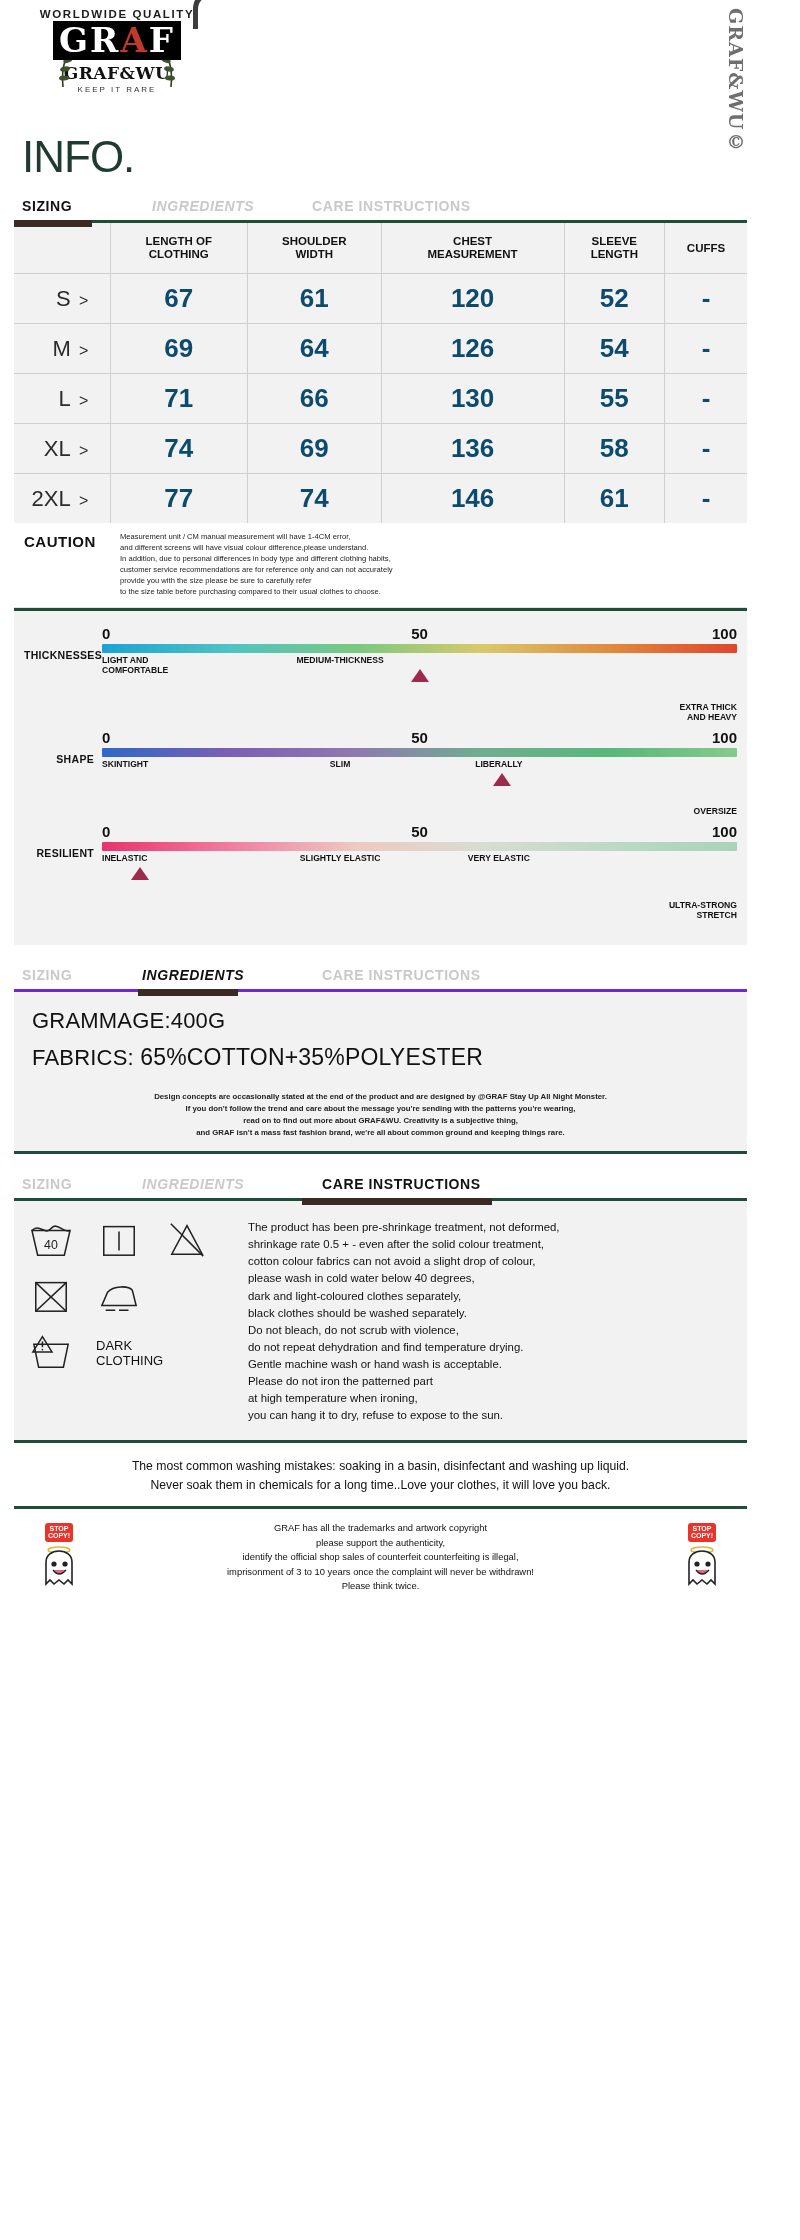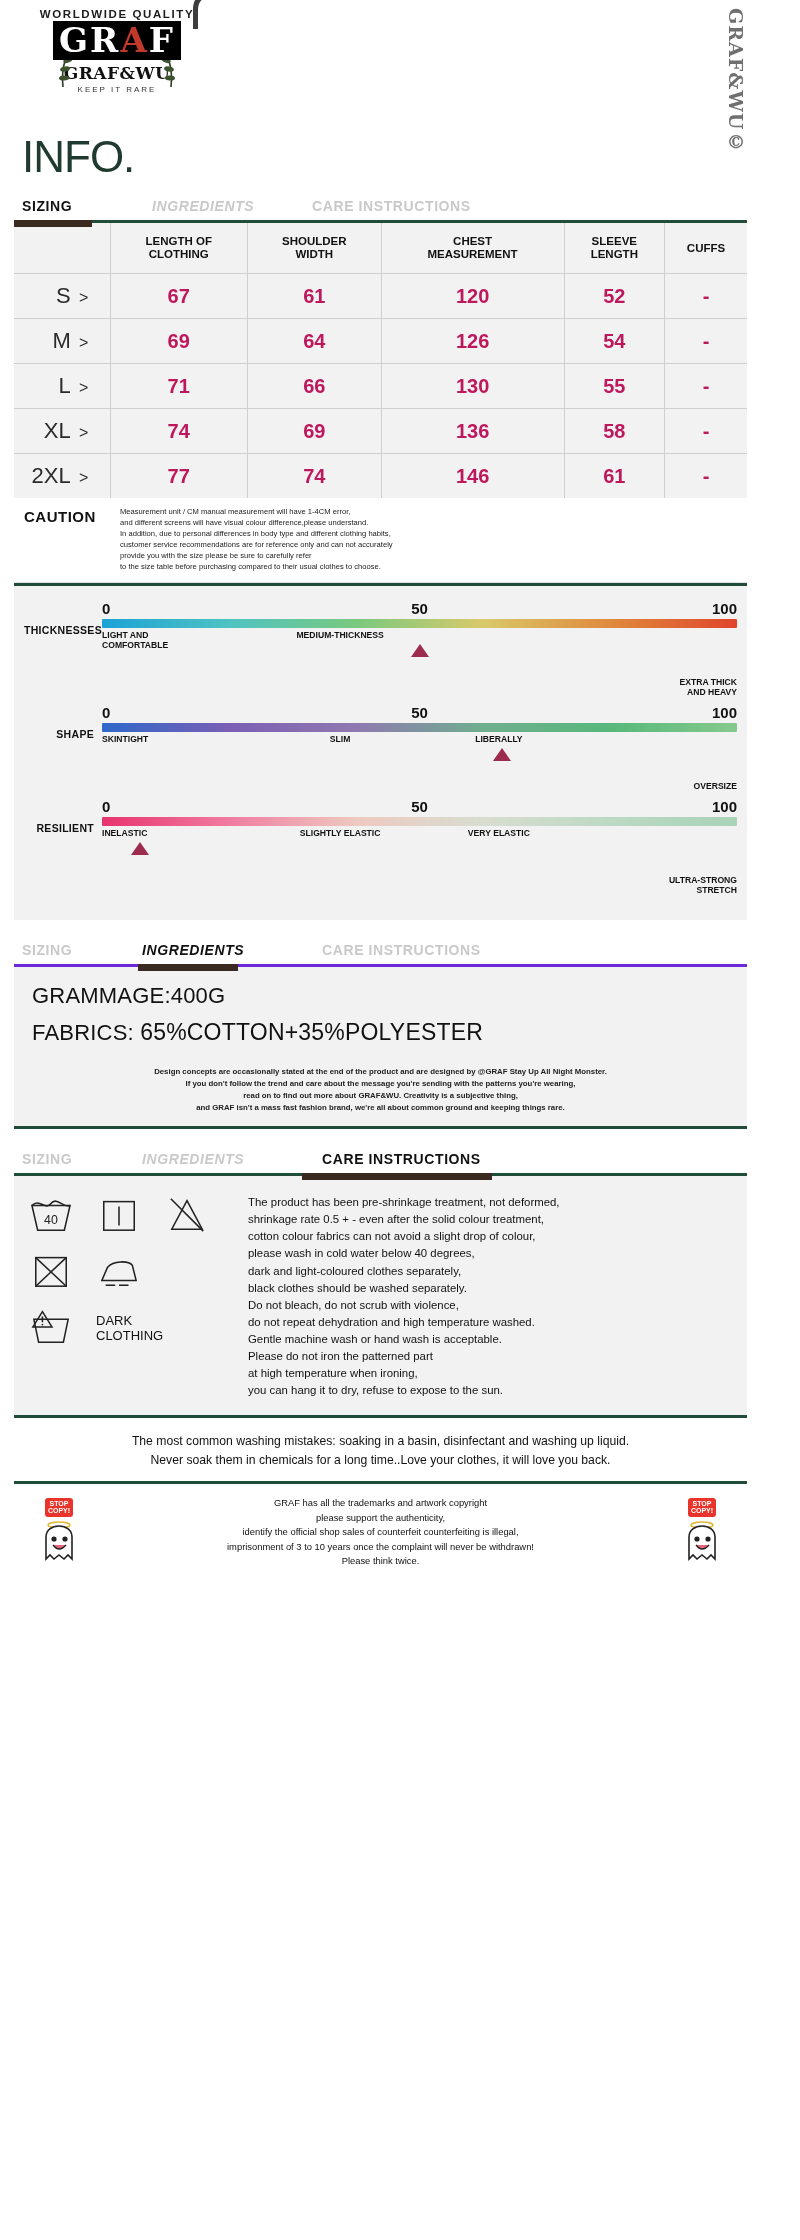--- a/index.html
+++ b/index.html
@@ -105,21 +105,21 @@
   }
   table.size tr:last-child td { border-bottom: none; }
   td.sz {
     font-size: 22px; color: #2b2b2b;
     width: 96px; font-family: "Liberation Sans", sans-serif;
     position: relative; border-right: 1px solid #cfcfcf;
   }
   td.sz .lbl { display: inline-block; width: 44px; text-align: right; }
   td.sz .gt { display: inline-block; width: 26px; text-align: center; font-size: 16px; }
   td.val {
-    font-size: 20px; font-weight: bold; color: #be185d;
+    font-size: 26px; font-weight: bold; color: #0c4a6e;
     border-right: 1px solid #cfcfcf;
   }
   td.val:last-child { border-right: none; }
   th.hsz { width: 96px; border-right: 1px solid #cfcfcf; }
   th.hc { border-right: 1px solid #cfcfcf; }
   th.hc:last-child { border-right: none; }
 
   
   .caution {
     display: flex; align-items: flex-start; gap: 10px;
@@ -486,21 +486,21 @@
     </div>
 
     <div class="care-text">
       <div>The product has been pre-shrinkage treatment, not deformed,</div>
       <div>shrinkage rate 0.5 + - even after the solid colour treatment,</div>
       <div>cotton colour fabrics can not avoid a slight drop of colour,</div>
       <div>please wash in cold water below 40 degrees,</div>
       <div>dark and light-coloured clothes separately,</div>
       <div>black clothes should be washed separately.</div>
       <div>Do not bleach, do not scrub with violence,</div>
-      <div>do not repeat dehydration and high temperature washed.</div>
+      <div>do not repeat dehydration and find temperature drying.</div>
       <div>Gentle machine wash or hand wash is acceptable.</div>
       <div>Please do not iron the patterned part</div>
       <div>at high temperature when ironing,</div>
       <div>you can hang it to dry, refuse to expose to the sun.</div>
     </div>
   </div>
 
   <div class="mistakes">
     <div>The most common washing mistakes: soaking in a basin, disinfectant and washing up liquid.</div>
     <div>Never soak them in chemicals for a long time..Love your clothes, it will love you back.</div>

